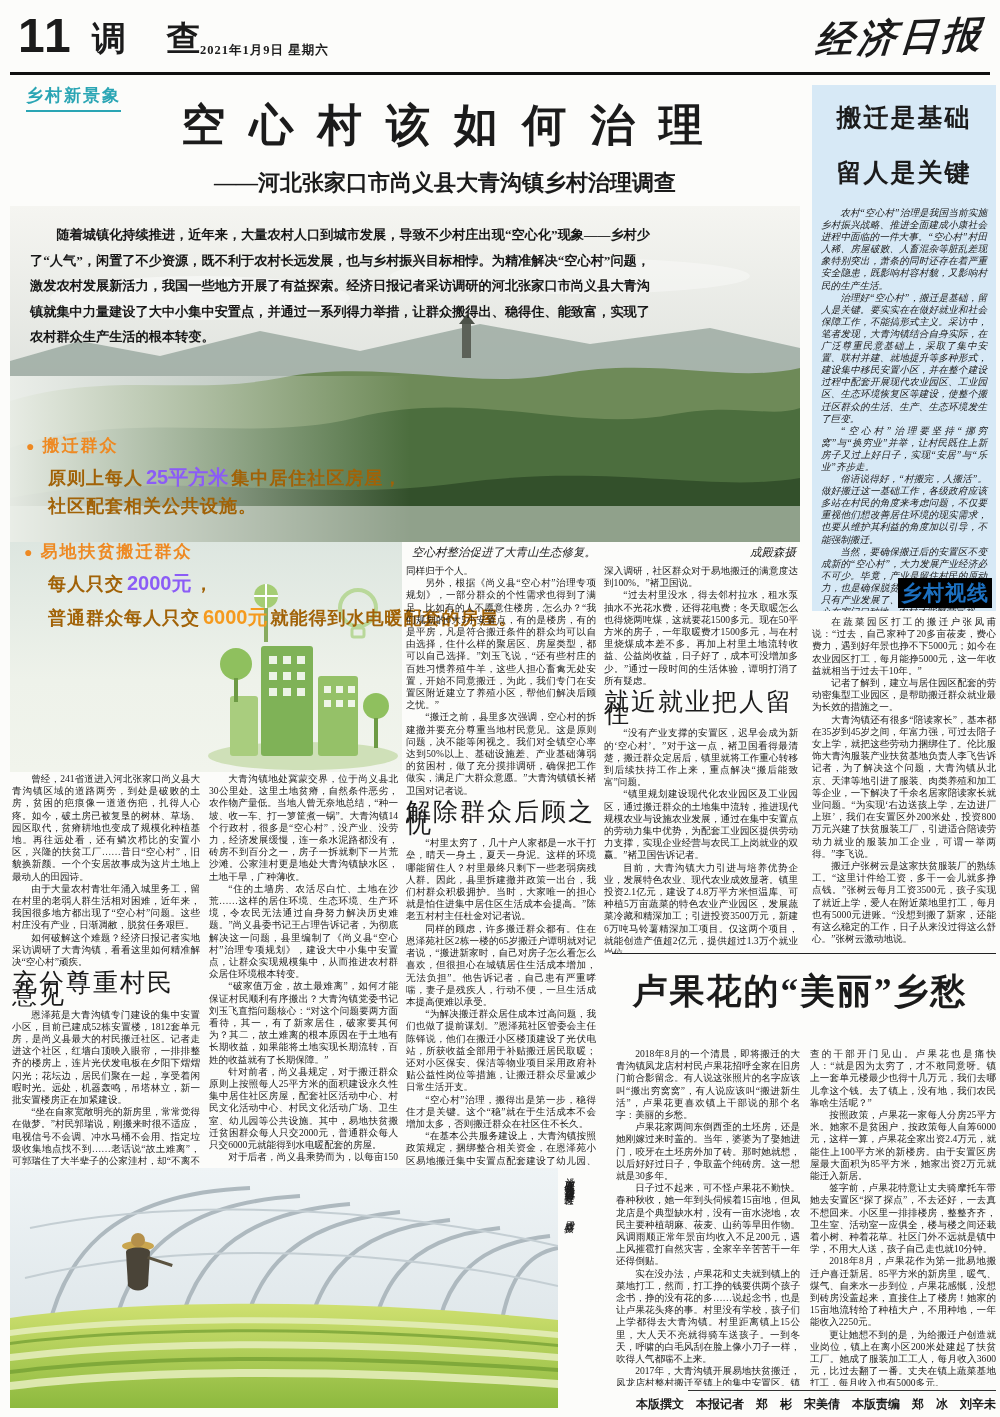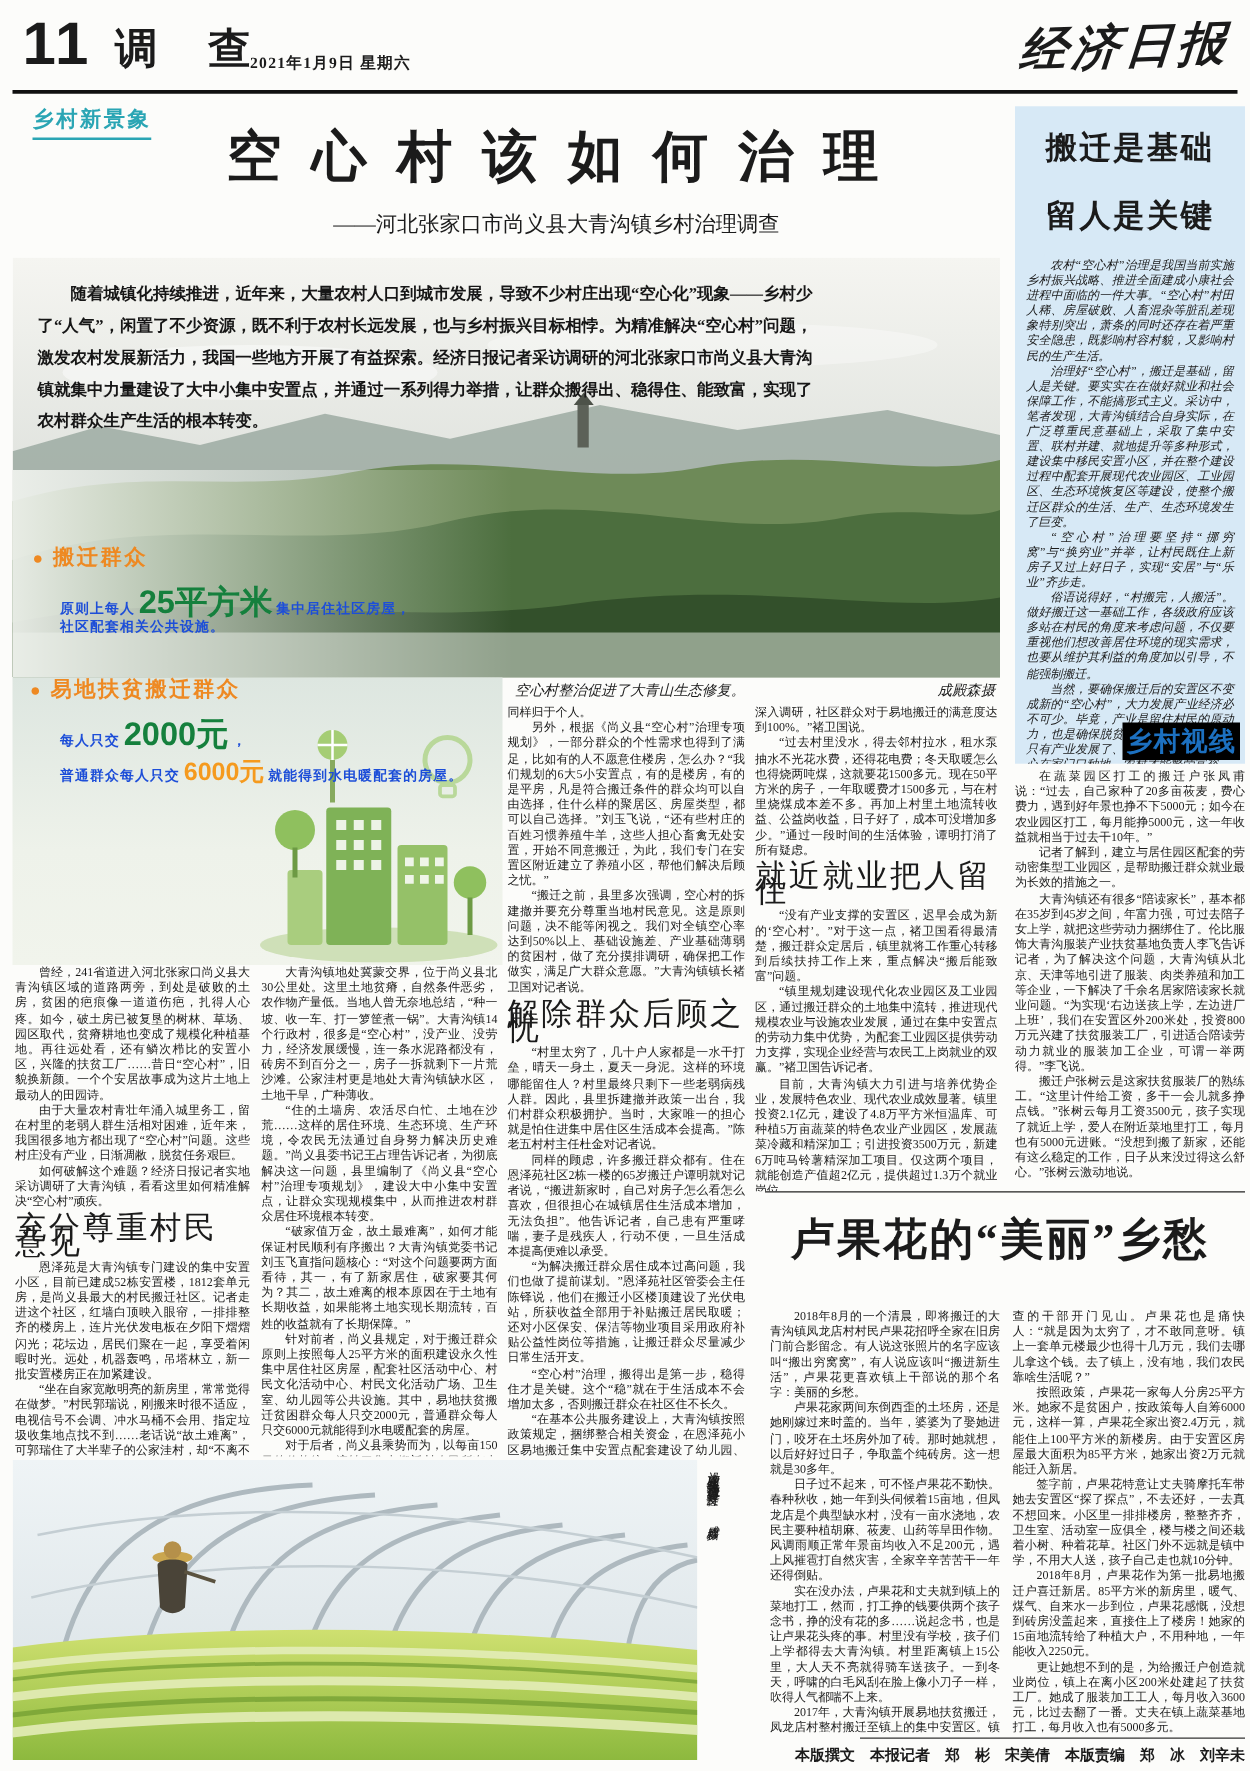--- a/index.html
+++ b/index.html
@@ -11,35 +11,35 @@
   .hdr-sec{position:absolute;left:92px;top:16px;font-size:34px;font-weight:900;letter-spacing:16px;}
   .hdr-date{position:absolute;left:200px;top:42px;font-size:12.5px;font-weight:bold;letter-spacing:1px;}
   .masthead{position:absolute;right:16px;top:12px;font-size:38px;font-weight:900;font-style:italic;
             transform:skewX(-6deg) rotate(-2deg);letter-spacing:4px;}
   .hdr-rule{position:absolute;left:10px;right:10px;top:72px;height:3px;background:#101010;}
   .kicker{position:absolute;left:26px;top:84px;font-size:17px;font-weight:900;color:#2aa5b4;
           border-bottom:2px solid #2aa5b4;padding-bottom:3px;letter-spacing:2px;}
   
   .main-title{position:absolute;left:90px;top:96px;width:710px;text-align:center;font-size:44px;
               font-weight:900;letter-spacing:6px;font-family:"Liberation Sans","DejaVu Sans",sans-serif;}
-  .main-sub{position:absolute;left:90px;top:168px;width:710px;text-align:center;font-size:17px;font-weight:400;}
+  .main-sub{position:absolute;left:90px;top:168px;width:710px;text-align:center;font-size:22px;font-weight:700;}
   .main-photo{position:absolute;left:10px;top:206px;width:790px;height:336px;overflow:hidden;}
   .lead-intro{position:absolute;left:30px;top:222px;width:620px;font-size:13.2px;font-weight:bold;
               line-height:25.5px;text-align:justify;text-indent:2em;color:#161616;}
   .photo-cap-row{position:absolute;left:412px;top:545px;width:384px;display:flex;justify-content:space-between;
                  font-size:11.5px;font-style:italic;}
   
   .ig{position:absolute;left:10px;top:428px;width:392px;height:344px;}
   .ig-bg{position:absolute;left:0;right:0;top:114px;bottom:0;background:linear-gradient(#dde6e0,#eef2ea 60%,#f1f4ec);}
   .ig-illus{position:absolute;left:196px;top:128px;width:194px;height:214px;}
   .ig-item{position:absolute;font-family:"Liberation Sans","DejaVu Sans",sans-serif;font-weight:900;white-space:nowrap;}
   .ig-bullet{color:#ee8922;font-size:17px;letter-spacing:2px;}
   .ig-dot{color:#ee8922;font-size:14px;margin-right:6px;}
-  .ig-blue{color:#1d4ed8;font-size:11px;letter-spacing:1px;}
-  .ig-num{color:#15803d;font-size:26px;padding:0 3px;}
+  .ig-blue{color:#a16207;font-size:18px;letter-spacing:1px;}
+  .ig-num{color:#8b5cf6;font-size:20px;padding:0 3px;}
   .ig-num-lg{color:#f59a1e;font-size:20px;padding:0 3px;}
   
   .sb{position:absolute;left:812px;top:85px;width:184px;height:526px;background:#d7e9f6;overflow:hidden;}
   .sb-t{margin-top:16px;text-align:center;font-size:25px;font-weight:900;
         font-family:"Liberation Sans","DejaVu Sans",sans-serif;letter-spacing:2px;}
   .sb-t2{margin-top:22px;}
   .sb-body{margin-top:18px;padding:0 9px;font-size:9.6px;line-height:12.1px;font-style:italic;text-align:justify;}
   .sb-body p{margin:0;text-indent:2em;}
   .sb-tag{position:absolute;right:4px;bottom:3px;font-size:21px;font-weight:900;color:#1c70c0;
           font-family:"Liberation Sans","DejaVu Sans",sans-serif;background:#000000;padding:1px 3px;letter-spacing:1px;}

